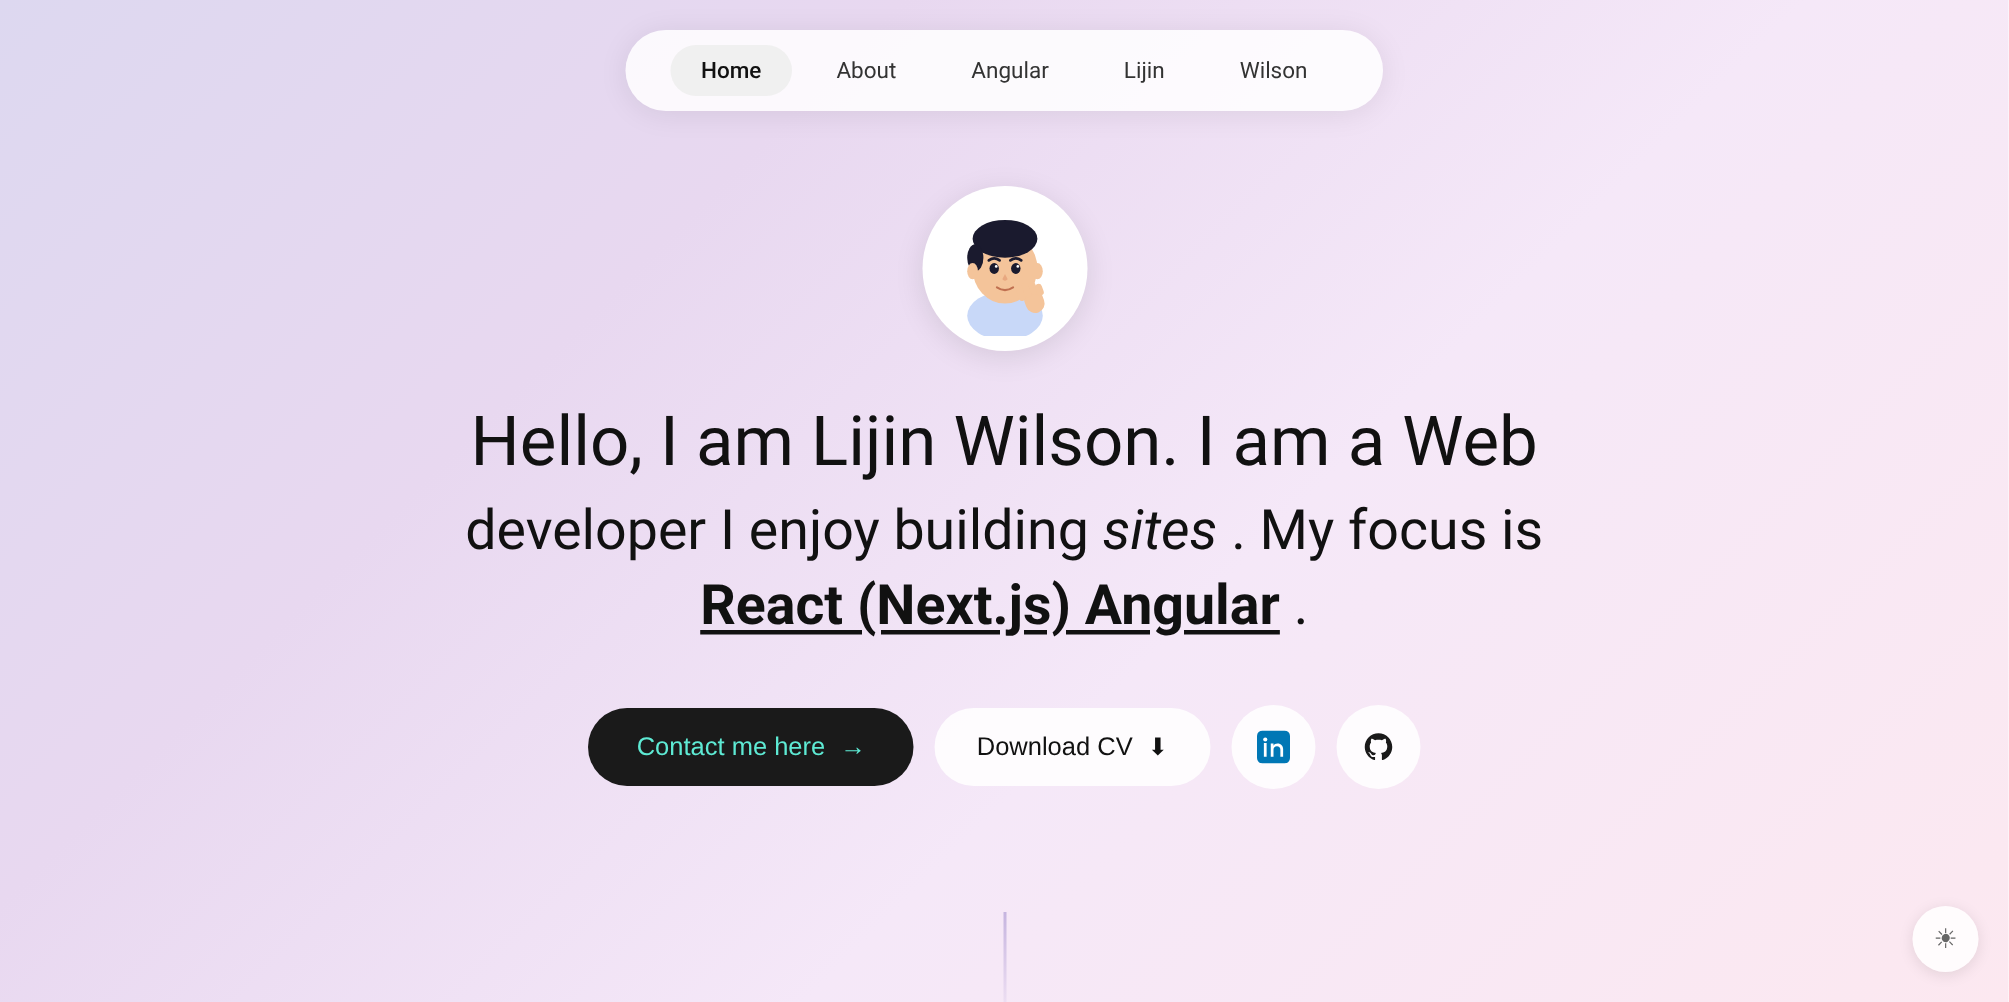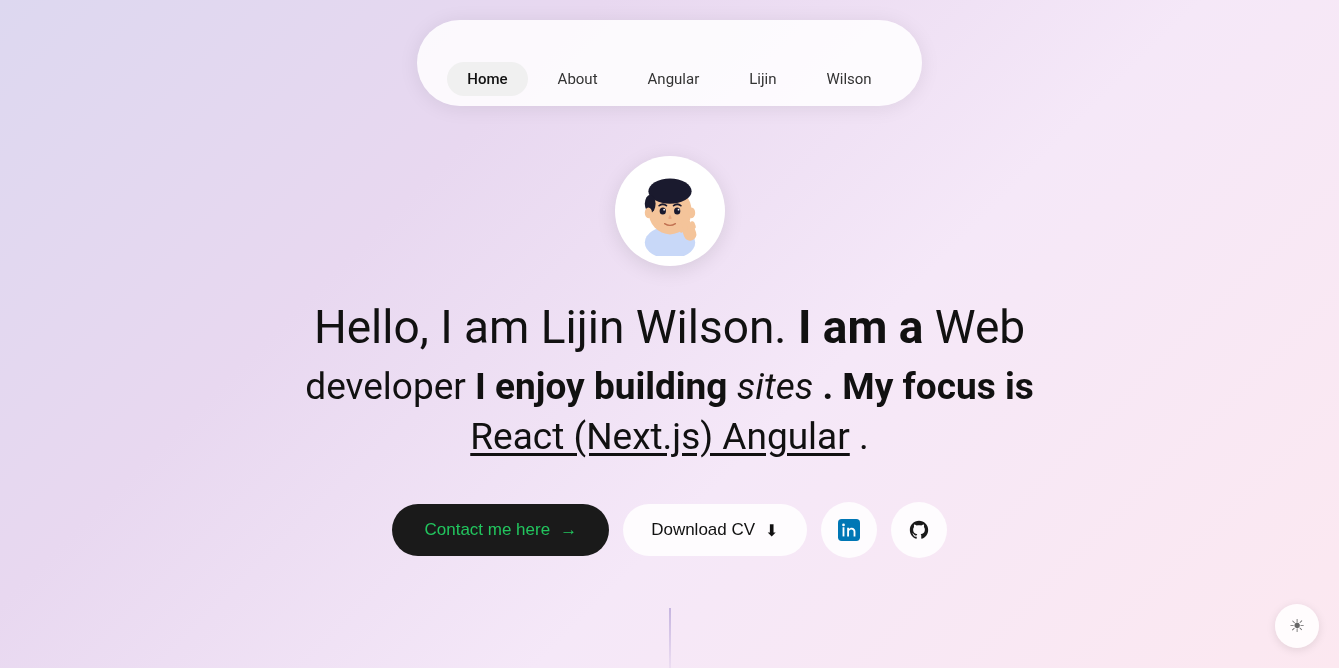--- a/index.html
+++ b/index.html
@@ -37,21 +37,20 @@
     }
 
     .nav-item {
       padding: 8px 20px;
       border-radius: 30px;
       cursor: pointer;
       font-size: 15px;
       color: #333;
       transition: background 0.2s;
       user-select: none;
-      margin-top: 32px;
     }
 
     .nav-item.active {
       background: #f0f0f0;
       font-weight: 500;
       color: #111;
     }
 
     
     .main-content {
@@ -96,48 +95,48 @@
       margin-bottom: 4px;
     }
 
     .hero-text .line2 {
       font-size: 37px;
       color: #111;
       display: block;
     }
 
     .hero-text .normal {
-      font-weight: 700;
+      font-weight: 400;
     }
 
     .hero-text .bold {
       font-weight: 400;
     }
 
     .hero-text .italic {
       font-style: italic;
       font-weight: 400;
     }
 
     .hero-text .underline-link {
       text-decoration: underline;
       text-underline-offset: 4px;
-      font-weight: 400;
+      font-weight: 700;
     }
 
     
     .buttons-row {
       display: flex;
       align-items: center;
       gap: 14px;
     }
 
     .btn-contact {
       background: #1a1a1a;
-      color: #22c55e;
+      color: #5eead4;
       border: none;
       border-radius: 50px;
       padding: 16px 32px;
       font-size: 17px;
       font-weight: 500;
       cursor: pointer;
       display: flex;
       align-items: center;
       gap: 10px;
       transition: background 0.2s;

